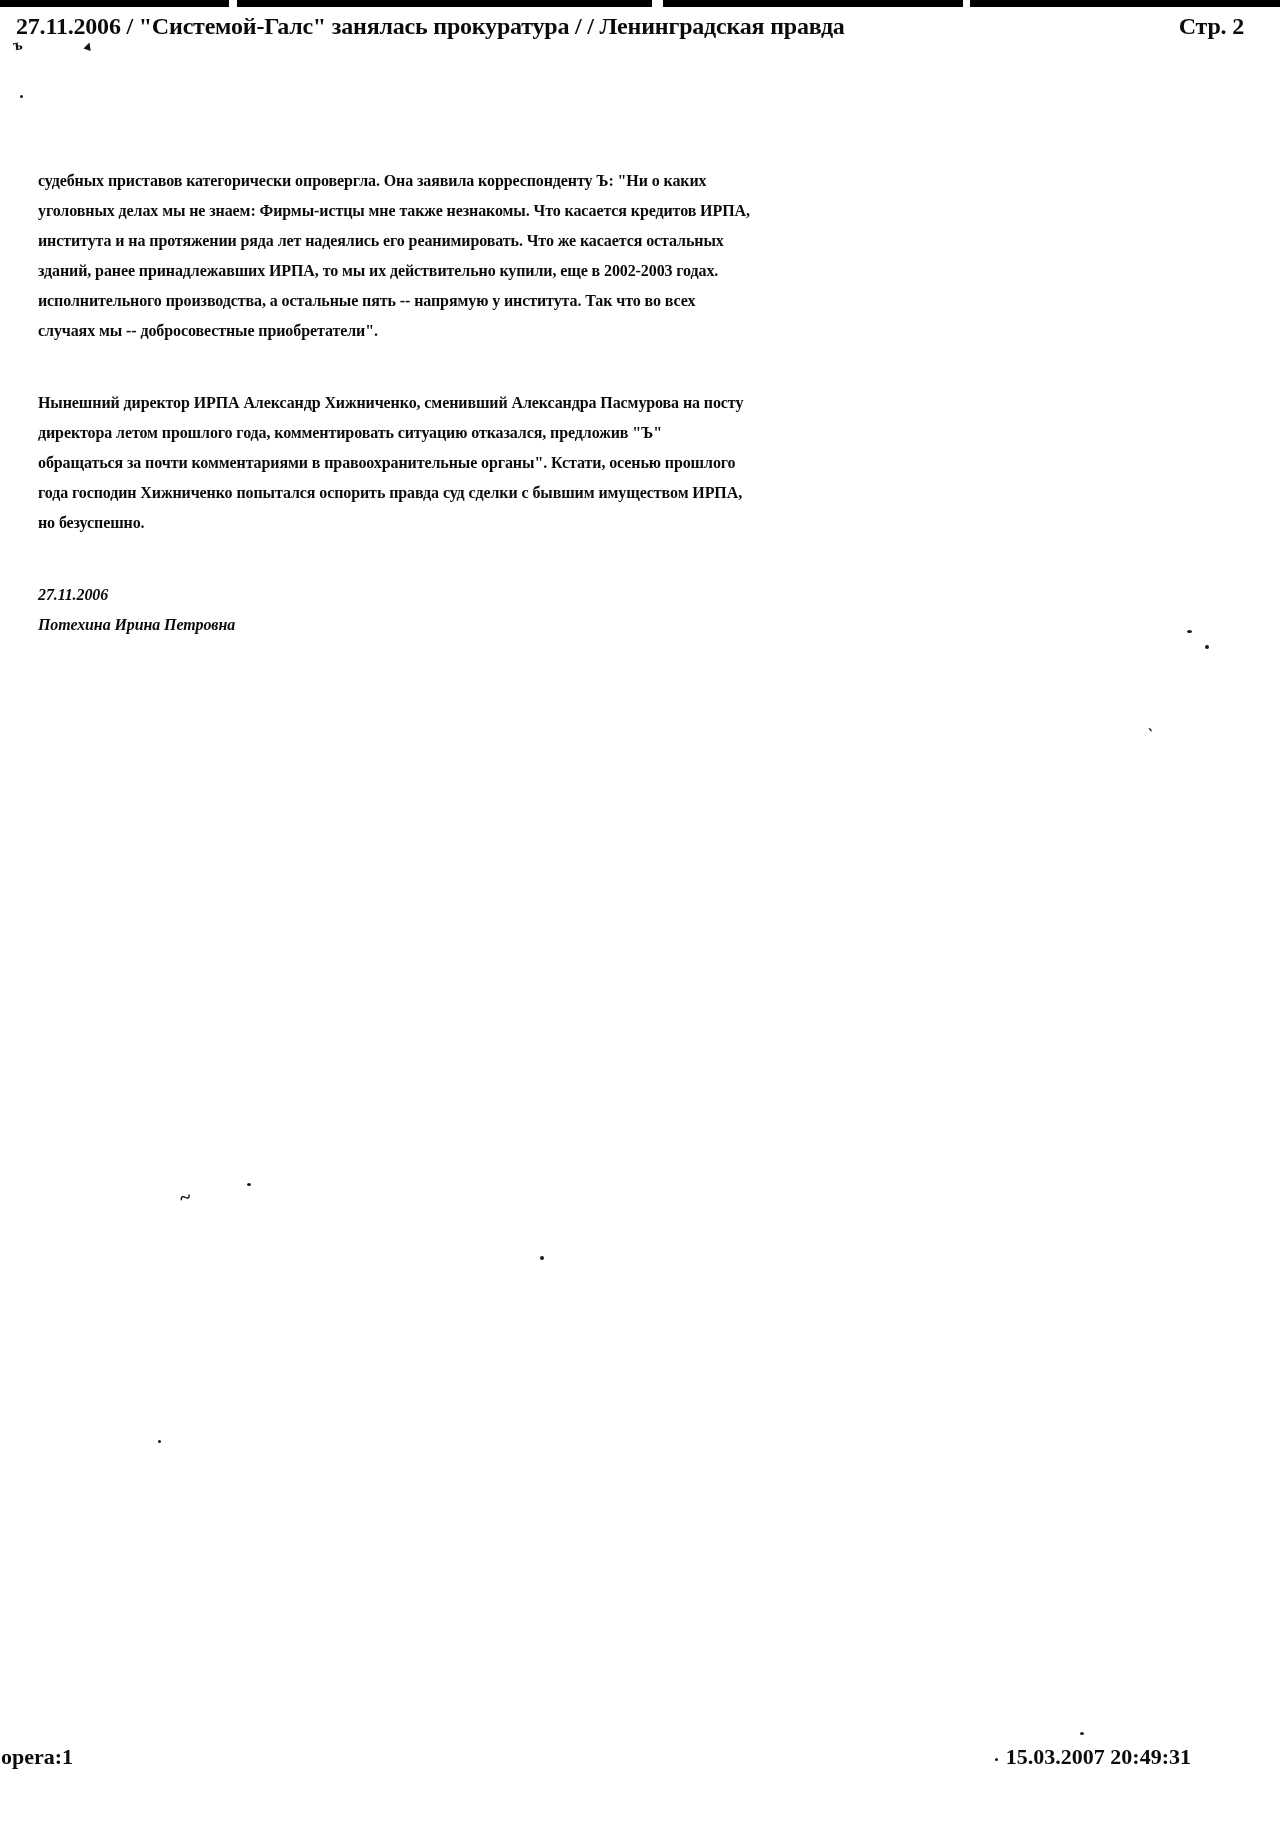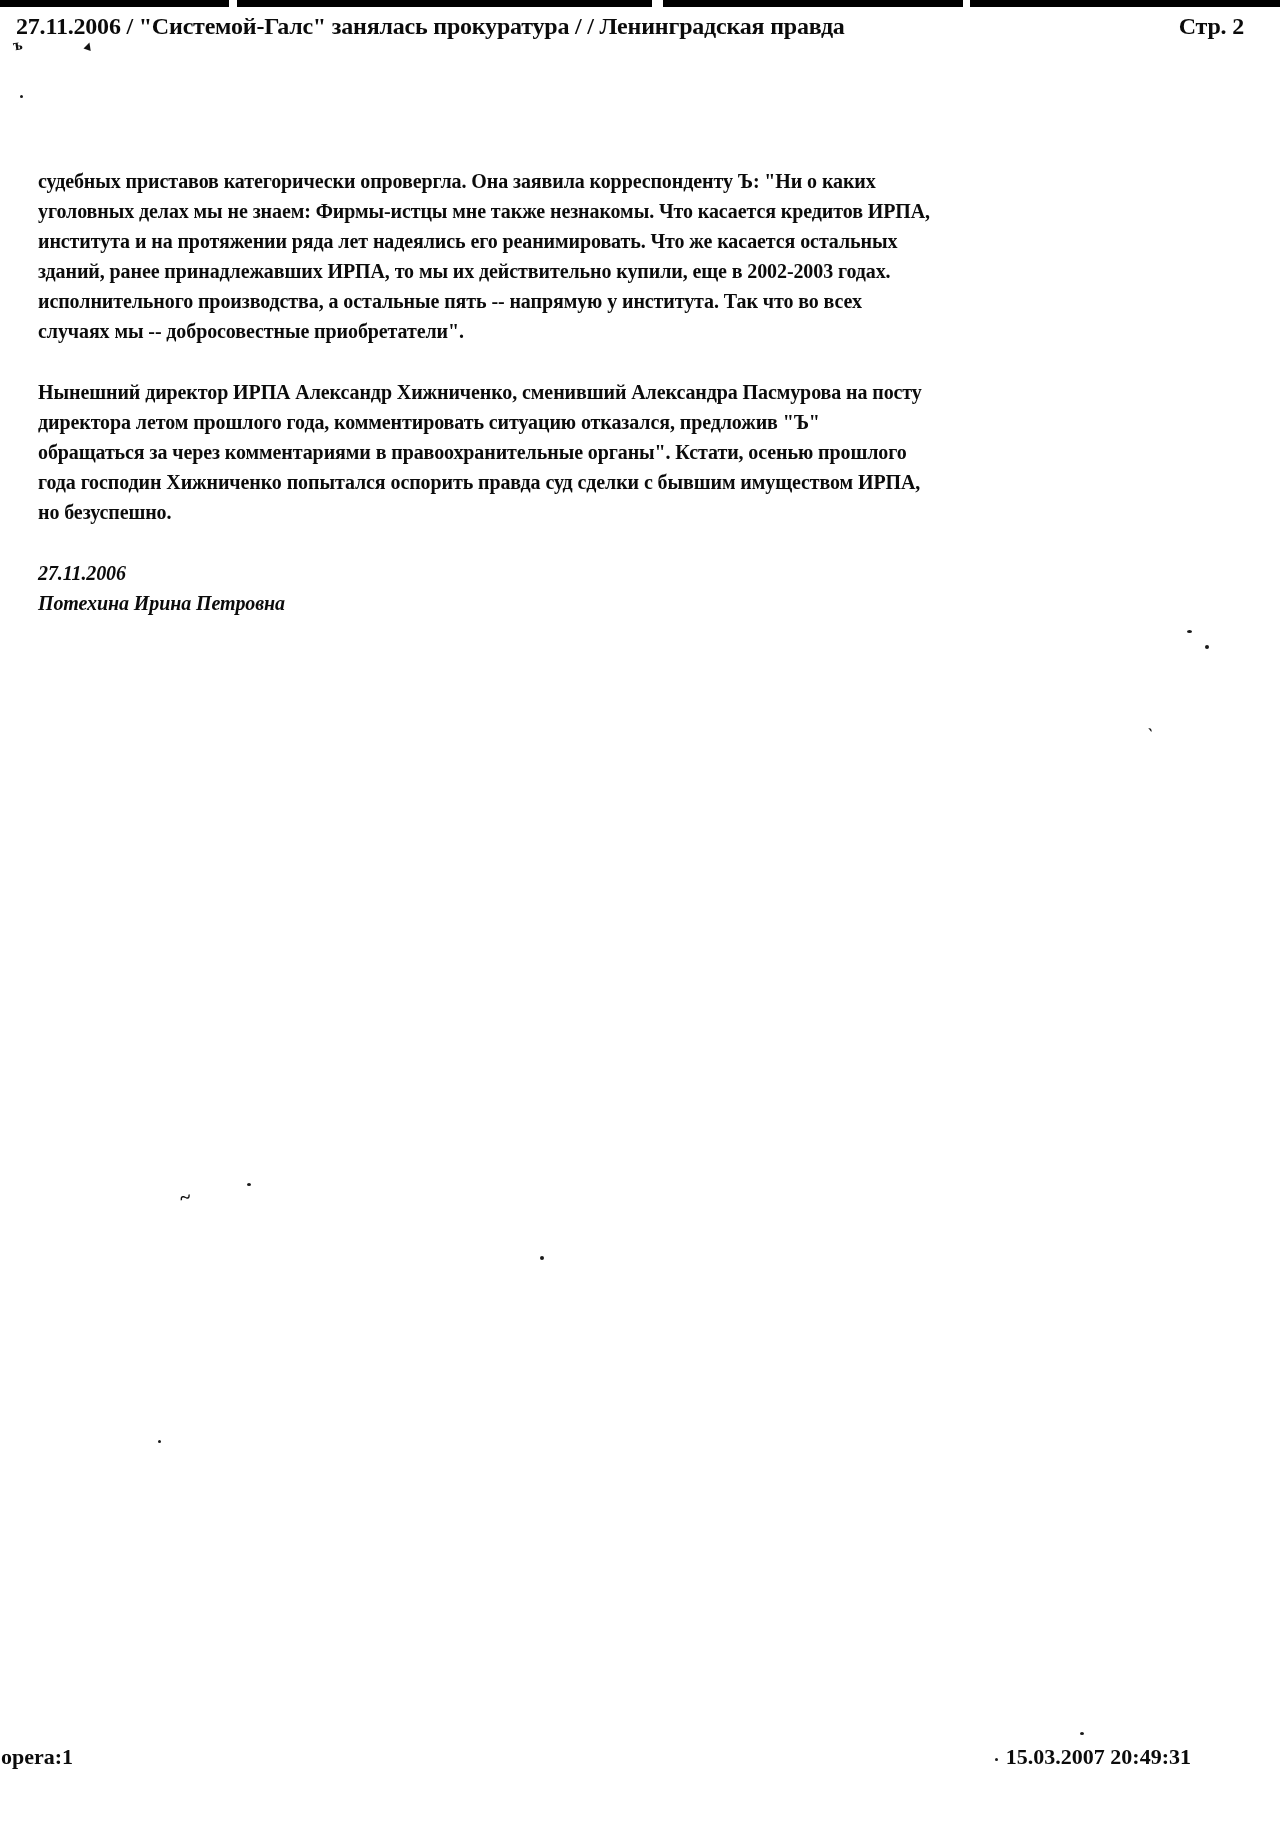--- a/index.html
+++ b/index.html
@@ -23,25 +23,25 @@
   }
   .header{
     position:absolute;top:12px;left:16px;width:1240px;
     display:flex;justify-content:space-between;align-items:flex-start;
     font-weight:700;font-size:24px;line-height:28px;
     letter-spacing:-0.2px;
   }
   .header-page{white-space:nowrap;padding-right:12px;text-align:right;}
   .body-text{
     position:absolute;left:38px;top:166px;width:1045px;
-    font-weight:700;font-size:20px;line-height:30px;
+    font-weight:700;font-size:16px;line-height:30px;
     letter-spacing:-0.1px;
   }
   .para{margin:0;}
-  .para + .para{margin-top:31px;}
+  .para + .para{margin-top:42px;}
   .line{display:block;white-space:nowrap;}
   .signature{margin-top:34px;font-style:italic;}
   .footer{
     position:absolute;left:1px;bottom:56px;width:1190px;
     display:flex;justify-content:space-between;
     font-weight:700;font-size:22px;line-height:26px;
   }
   
   .speck{position:absolute;background:#1a1a1a;border-radius:50%;}
   .mark{position:absolute;color:#111;font-weight:700;}
@@ -68,21 +68,21 @@
       <span class="line">уголовных делах мы не знаем: Фирмы-истцы мне также незнакомы. Что касается кредитов ИРПА,</span>
       <span class="line">института и на протяжении ряда лет надеялись его реанимировать. Что же касается остальных</span>
       <span class="line">зданий, ранее принадлежавших ИРПА, то мы их действительно купили, еще в 2002-2003 годах.</span>
       <span class="line">исполнительного производства, а остальные пять -- напрямую у института. Так что во всех</span>
       <span class="line">случаях мы -- добросовестные приобретатели".</span>
     </p>
 
     <p class="para">
       <span class="line">Нынешний директор ИРПА Александр Хижниченко, сменивший Александра Пасмурова на посту</span>
       <span class="line">директора летом прошлого года, комментировать ситуацию отказался, предложив "Ъ"</span>
-      <span class="line">обращаться за через комментариями в правоохранительные органы". Кстати, осенью прошлого</span>
+      <span class="line">обращаться за почти комментариями в правоохранительные органы". Кстати, осенью прошлого</span>
       <span class="line">года господин Хижниченко попытался оспорить правда суд сделки с бывшим имуществом ИРПА,</span>
       <span class="line">но безуспешно.</span>
     </p>
 
     <p class="para signature">
       <span class="line">27.11.2006</span>
       <span class="line">Потехина Ирина Петровна</span>
     </p>
 
   </div>

